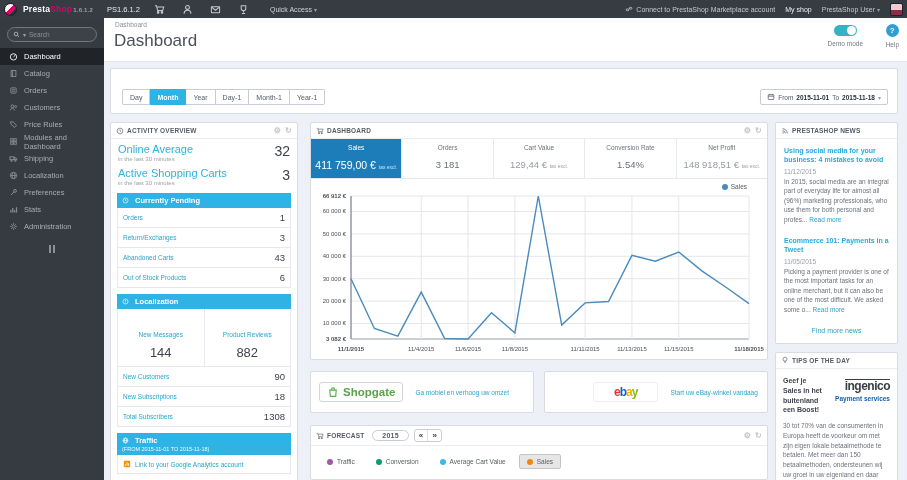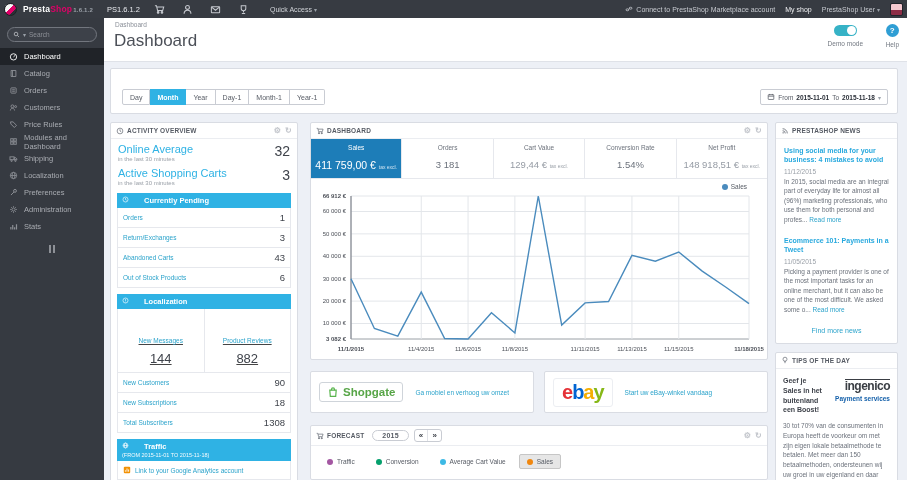--- a/index.html
+++ b/index.html
@@ -69,30 +69,30 @@
   .col-left  { position:absolute; left:6px;   top:60px; width:188px; }
   .col-mid   { position:absolute; left:206px; top:60px; width:458px; }
   .col-right { position:absolute; left:671px; top:60px; width:123px; }
 
   
   .metric { padding:4px 7px 1px 7px; }
   .metric .lbl { font-size:11px; color:#2fb2e4; cursor:pointer; }
   .metric .val { float:right; font-size:14px; color:#3f434b; }
   .metric .sub { font-size:6px; color:#9aa0a8; margin-top:1px; }
   .blue-bar { margin:6px 6px 0 6px; background:#2fb2e4; color:#fff; padding:3px 5px; }
-  .blue-bar .t { font-size:7.5px; font-weight:bold; display:flex; align-items:flex-start; gap:15px; }
+  .blue-bar .t { font-size:7.5px; font-weight:bold; display:flex; align-items:center; gap:6px; }
   .blue-bar svg { width:7px; height:7px; }
   .blue-bar .s { font-size:5.5px; margin-top:1px; opacity:.95; }
   .tbl { margin:0 6px; border:1px solid #e6e8ed; border-top:none; }
   .trow { display:flex; justify-content:space-between; align-items:center; padding:4px 5px; border-bottom:1px solid #e6e8ed; }
   .trow:last-child { border-bottom:none; }
   .trow a { font-size:6.5px; color:#2ba3cb; text-decoration:none; cursor:pointer; }
   .trow .v { font-size:9.5px; color:#3f434b; }
   .cells2 { margin:0 6px; border:1px solid #e6e8ed; border-top:none; display:flex; }
-  .cell { flex:1; text-align:center; padding:20px 2px 6px;text-decoration:underline; }
+  .cell { flex:1; text-align:center; padding:14px 2px 6px; }
   .cell:first-child { border-right:1px solid #e6e8ed; }
   .cell a { font-size:6.5px; color:#2ba3cb; text-decoration:none; cursor:pointer; }
   .cell .v { font-size:13px; color:#3f434b; margin-top:4px; }
   .ga-row { margin:0 6px; border:1px solid #e6e8ed; border-top:none; padding:5px; display:flex; align-items:center; gap:4px; }
   .ga-row svg { width:8px; height:8px; }
   .ga-row a { font-size:6.5px; color:#2ba3cb; text-decoration:none; cursor:pointer; }
 
   
   .kpis { display:flex; border-bottom:1px solid #e6e8ed; }
   .kpi { flex:1; text-align:center; padding:5px 2px 7px; border-right:1px solid #e6e8ed; cursor:pointer; }
@@ -122,21 +122,21 @@
   .legend { position:absolute; top:0; right:14px; display:flex; align-items:center; gap:3px; font-size:6.5px; color:#565b64; cursor:pointer; }
   .legend i { width:6px; height:6px; border-radius:50%; display:block; }
 
   
   .banners { display:flex; gap:10px; margin-top:11px; }
   .banner { flex:1; height:42px; display:flex; align-items:center; padding:0 8px; }
   .sg-badge { border:1px solid #cfd4da; border-radius:3px; padding:3px 7px; display:flex; align-items:center; gap:4px; cursor:pointer; }
   .sg-badge svg { width:12px; height:12px; color:#58b44c; }
   .sg-badge b { font-size:11.5px; color:#57a547; font-weight:bold; }
   .banner-link { font-size:6.5px; color:#2ba3cb; text-decoration:none; margin-left:12px; cursor:pointer; }
-  .ebay-logo { font-size:20px; font-weight:bold; letter-spacing:-1px; cursor:pointer; padding:2px 8px; background:#fff; border:1px solid #eceef2; border-radius:3px; }
+  .ebay-logo { font-size:12px; font-weight:bold; letter-spacing:-1px; cursor:pointer; padding:2px 20px; background:#fff; border:1px solid #eceef2; border-radius:3px;margin-left:40px; }
 
   
   .fc-head-extra { display:flex; align-items:center; gap:5px; margin-left:5px; }
   .year-pill { border:1px solid #c9ccd3; border-radius:8px; padding:1px 9px; font-size:7px; font-weight:bold; color:#565b64; cursor:pointer; }
   .fc-nav { display:flex; border:1px solid #c9ccd3; border-radius:3px; overflow:hidden; }
   .fc-nav span { font-size:8px; font-weight:bold; color:#3f434b; padding:0 4px; cursor:pointer; line-height:11px; }
   .fc-nav span:first-child { border-right:1px solid #e0e2e7; }
   .fc-toggles { display:flex; gap:5px; padding:8px 8px 10px; }
   .fc-btn { display:inline-flex; align-items:center; gap:4px; height:15px; padding:0 7px; font-size:6.5px; color:#565b64; border:1px solid transparent; border-radius:2px; cursor:pointer; }
   .fc-btn.active { background:#e6e6e6; border-color:#c6c6c6; }
@@ -377,29 +377,29 @@
       <span>Localization</span>
     </div>
   <div class="nav-item">
       <svg viewBox="0 0 12 12">
         <use href="#i-wrench"></use>
       </svg>
       <span>Preferences</span>
     </div>
   <div class="nav-item">
       <svg viewBox="0 0 12 12">
+        <use href="#i-chart"></use>
+      </svg>
+      <span>Stats</span>
+    </div>
+  <div class="nav-item">
+      <svg viewBox="0 0 12 12">
         <use href="#i-cog"></use>
       </svg>
       <span>Administration</span>
-    </div>
-  <div class="nav-item">
-      <svg viewBox="0 0 12 12">
-        <use href="#i-chart"></use>
-      </svg>
-      <span>Stats</span>
     </div>
   <div class="collapse">
       <i></i>
       <i></i>
     </div>
 </div>
 
 <div class="main-header">
   <div class="breadcrumb">Dashboard</div>
   <div class="page-title">Dashboard</div>

